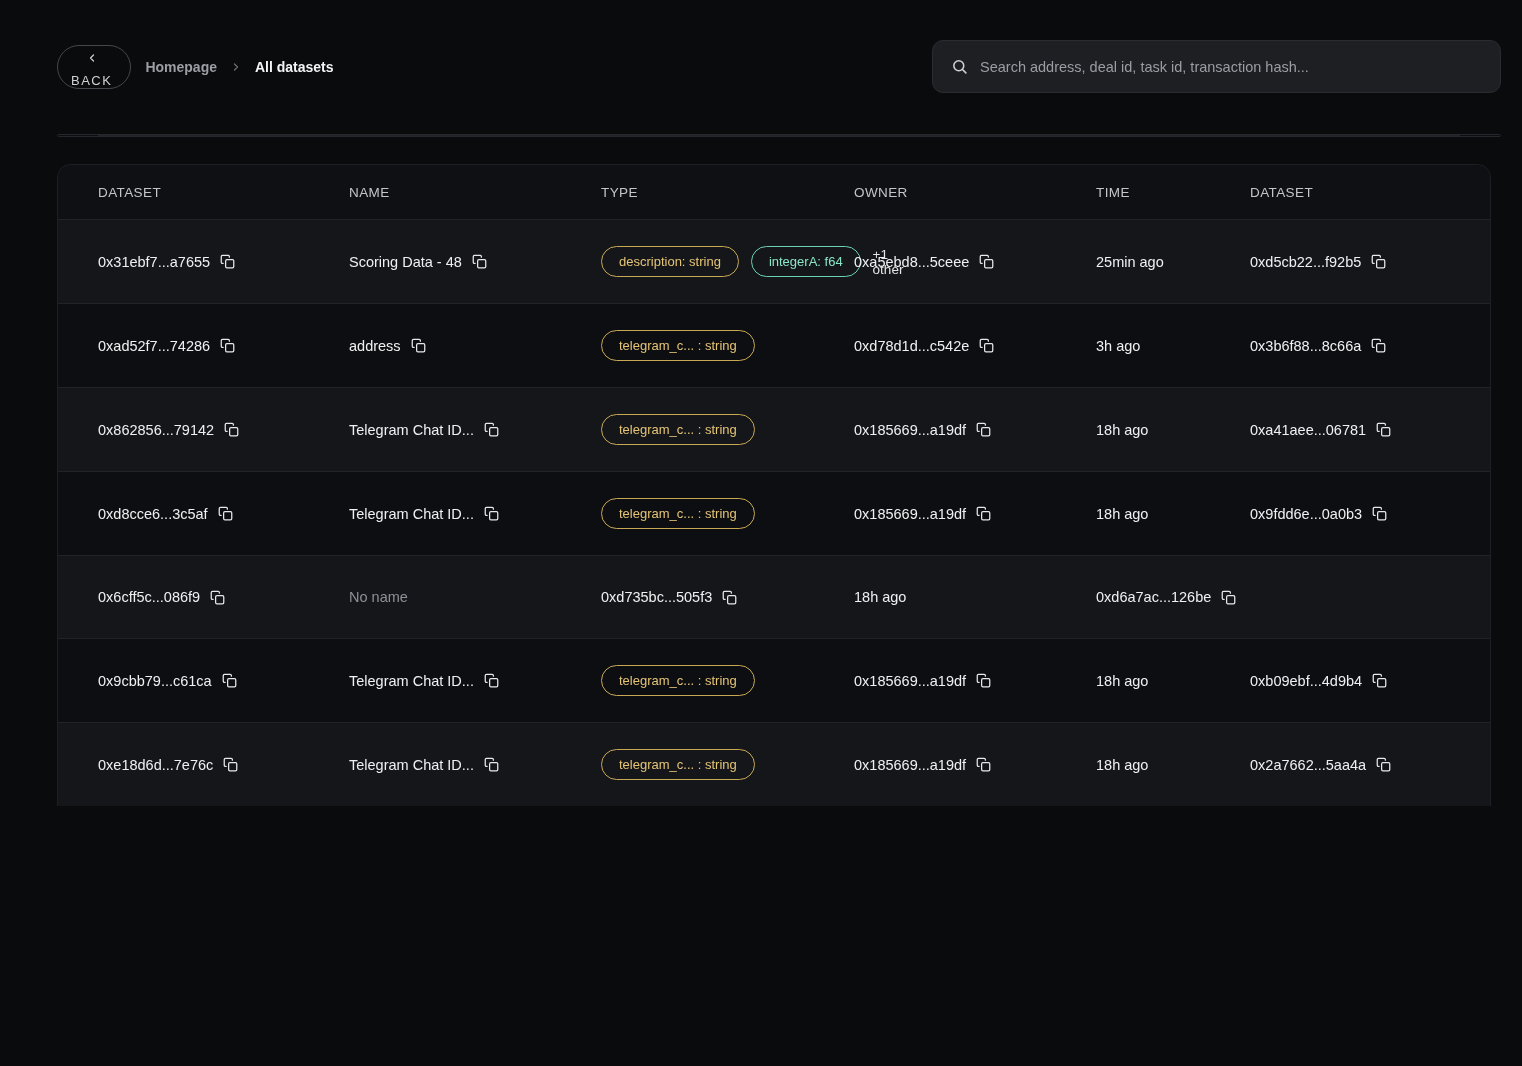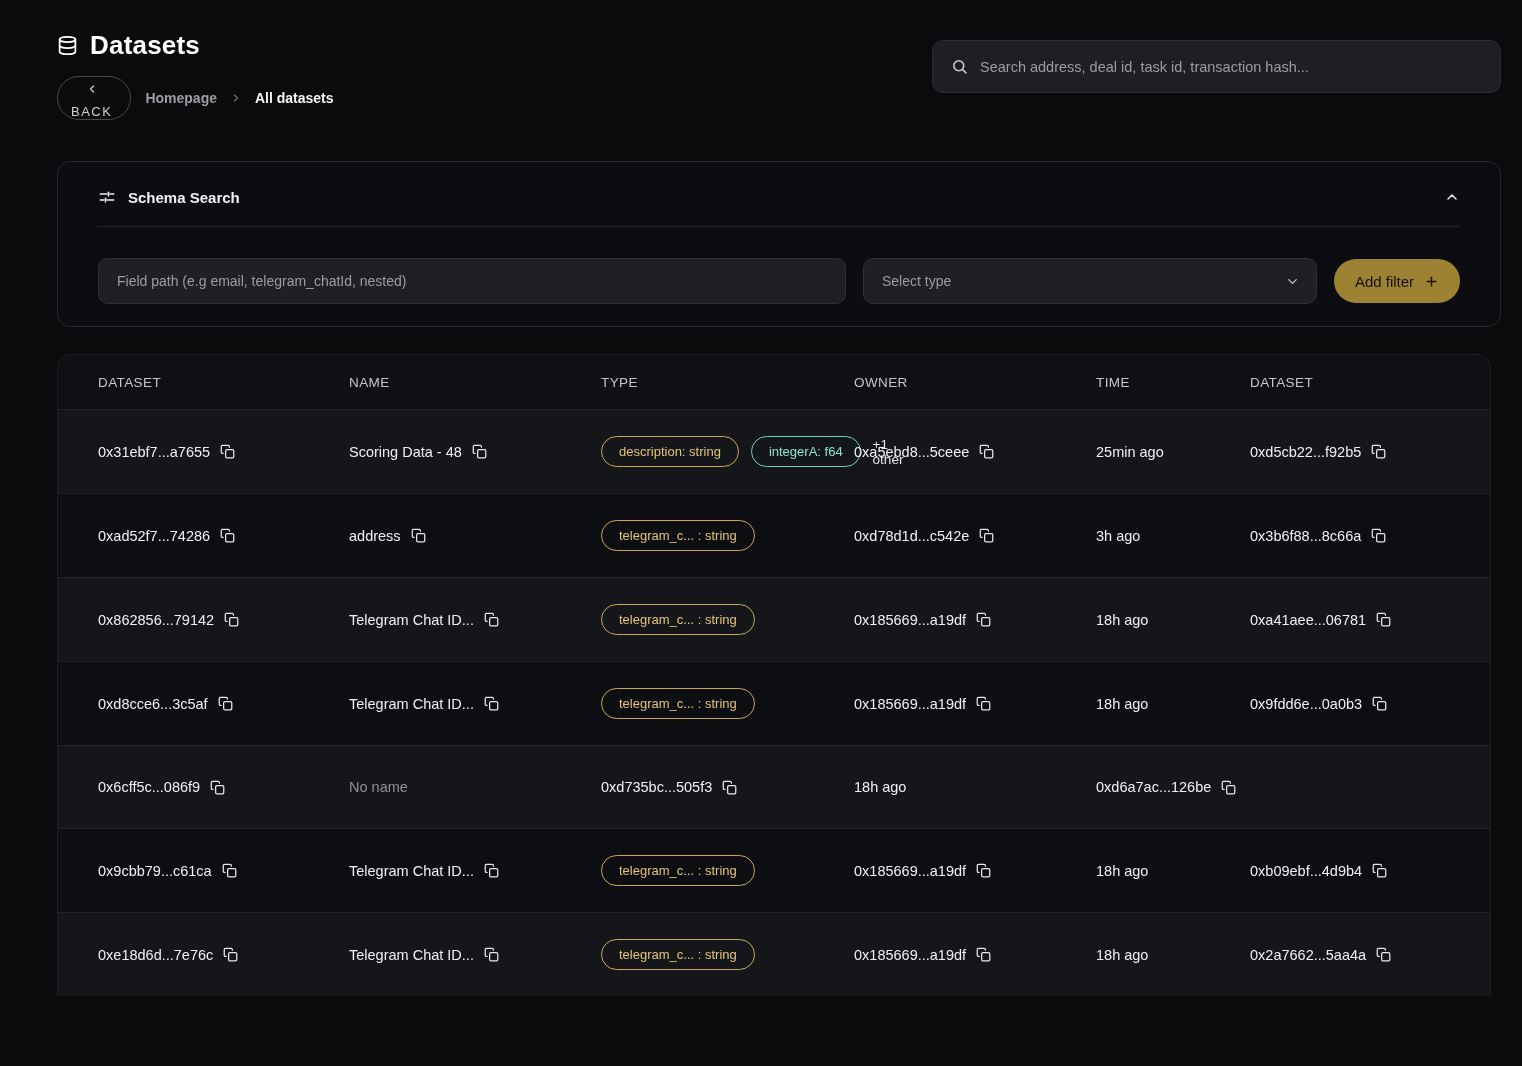--- a/index.html
+++ b/index.html
@@ -130,30 +130,20 @@
   .badge.teal{border-color:var(--teal-border);color:var(--teal-text);}
   .more-types{font-size:13.5px;color:#e5e5e5;margin-top:1px;}
 </style>
 </head>
 <body>
 
 <div class="page">
 
   <div class="topbar">
     <div>
-      <div class="title-row">
-        <span class="db-icon icon">
-          <svg width="21" height="21" viewBox="0 0 24 24" fill="none" stroke="currentColor" stroke-width="2" stroke-linecap="round" stroke-linejoin="round">
-            <ellipse cx="12" cy="5" rx="9" ry="3"></ellipse>
-            <path d="M3 5v14a9 3 0 0 0 18 0V5"></path>
-            <path d="M3 12a9 3 0 0 0 18 0"></path>
-          </svg>
-        </span>
-        <h1>Datasets</h1>
-      </div>
       <div class="nav-row">
         <button class="back-btn">
           <span class="icon">
             <svg width="12" height="12" viewBox="0 0 24 24" fill="none" stroke="currentColor" stroke-width="2.4" stroke-linecap="round" stroke-linejoin="round">
                 <polyline points="15 18 9 12 15 6"></polyline>
               </svg>
           </span>
           <span>BACK</span>
         </button>
         <span class="breadcrumb">
@@ -173,63 +163,21 @@
         <svg width="17" height="17" viewBox="0 0 24 24" fill="none" stroke="currentColor" stroke-width="2.2" stroke-linecap="round">
             <circle cx="11" cy="11" r="7"></circle>
             <line x1="21" y1="21" x2="16.2" y2="16.2"></line>
           </svg>
       </span>
       <input type="text" placeholder="Search address, deal id, task id, transaction hash..." style="">
     </div>
   </div>
 
   <div class="schema-panel">
-    <div class="schema-head">
-      <span class="schema-title">
-        <span class="icon" style="color:#f0f1f2">
-          <svg width="18" height="18" viewBox="0 0 24 24" fill="none" stroke="currentColor" stroke-width="2" stroke-linecap="round">
-            <path d="M3 8h9"></path>
-              <path d="M16 8h5"></path>
-              <path d="M14 5.5v5"></path>
-            <path d="M3 16h5"></path>
-              <path d="M12 16h9"></path>
-              <path d="M10 13.5v5"></path>
-          </svg>
-        </span>
-        <span>Schema Search</span>
-      </span>
-      <button class="schema-collapse">
-        <span class="icon">
-          <svg width="16" height="16" viewBox="0 0 24 24" fill="none" stroke="currentColor" stroke-width="2.2" stroke-linecap="round" stroke-linejoin="round">
-              <polyline points="6 15 12 9 18 15"></polyline>
-            </svg>
-        </span>
-      </button>
-    </div>
     <div class="schema-divider"></div>
-    <div class="schema-controls">
-      <input class="field-input" type="text" placeholder="Field path (e.g email, telegram_chatId, nested)" style="">
-      <div class="type-select">
-        <span>Select type</span>
-        <span class="icon" style="color:#b9bcc1">
-          <svg width="15" height="15" viewBox="0 0 24 24" fill="none" stroke="currentColor" stroke-width="2.2" stroke-linecap="round" stroke-linejoin="round">
-              <polyline points="6 9 12 15 18 9"></polyline>
-            </svg>
-        </span>
-      </div>
-      <button class="add-filter-btn">
-        <span>Add filter</span>
-        <span class="icon">
-          <svg width="15" height="15" viewBox="0 0 24 24" fill="none" stroke="currentColor" stroke-width="2.2" stroke-linecap="round">
-              <line x1="12" y1="5" x2="12" y2="19"></line>
-              <line x1="5" y1="12" x2="19" y2="12"></line>
-            </svg>
-        </span>
-      </button>
-    </div>
   </div>
 
   <div class="table-card">
     <div class="t-grid t-header">
       <div class="th">DATASET</div>
       <div class="th">NAME</div>
       <div class="th">TYPE</div>
       <div class="th">OWNER</div>
       <div class="th">TIME</div>
       <div class="th">DATASET</div>

